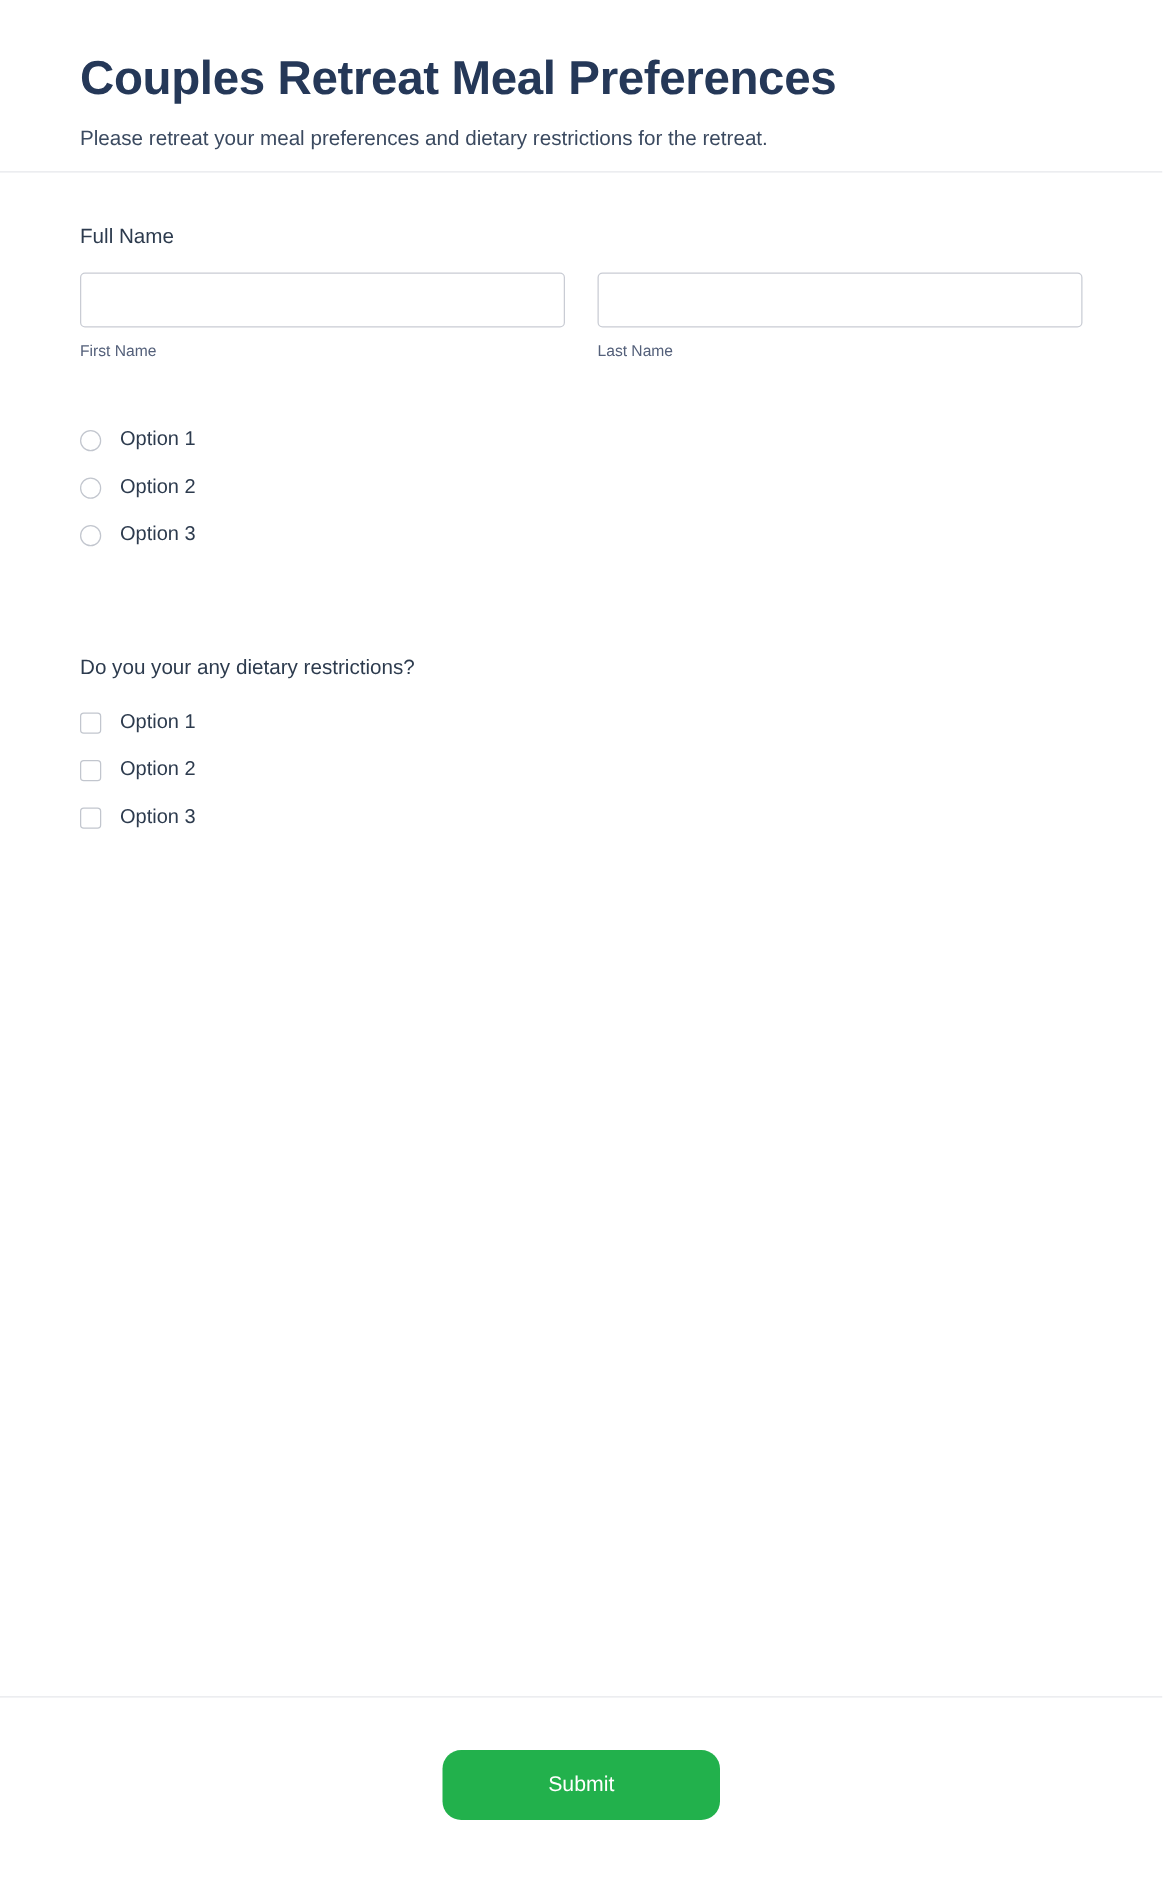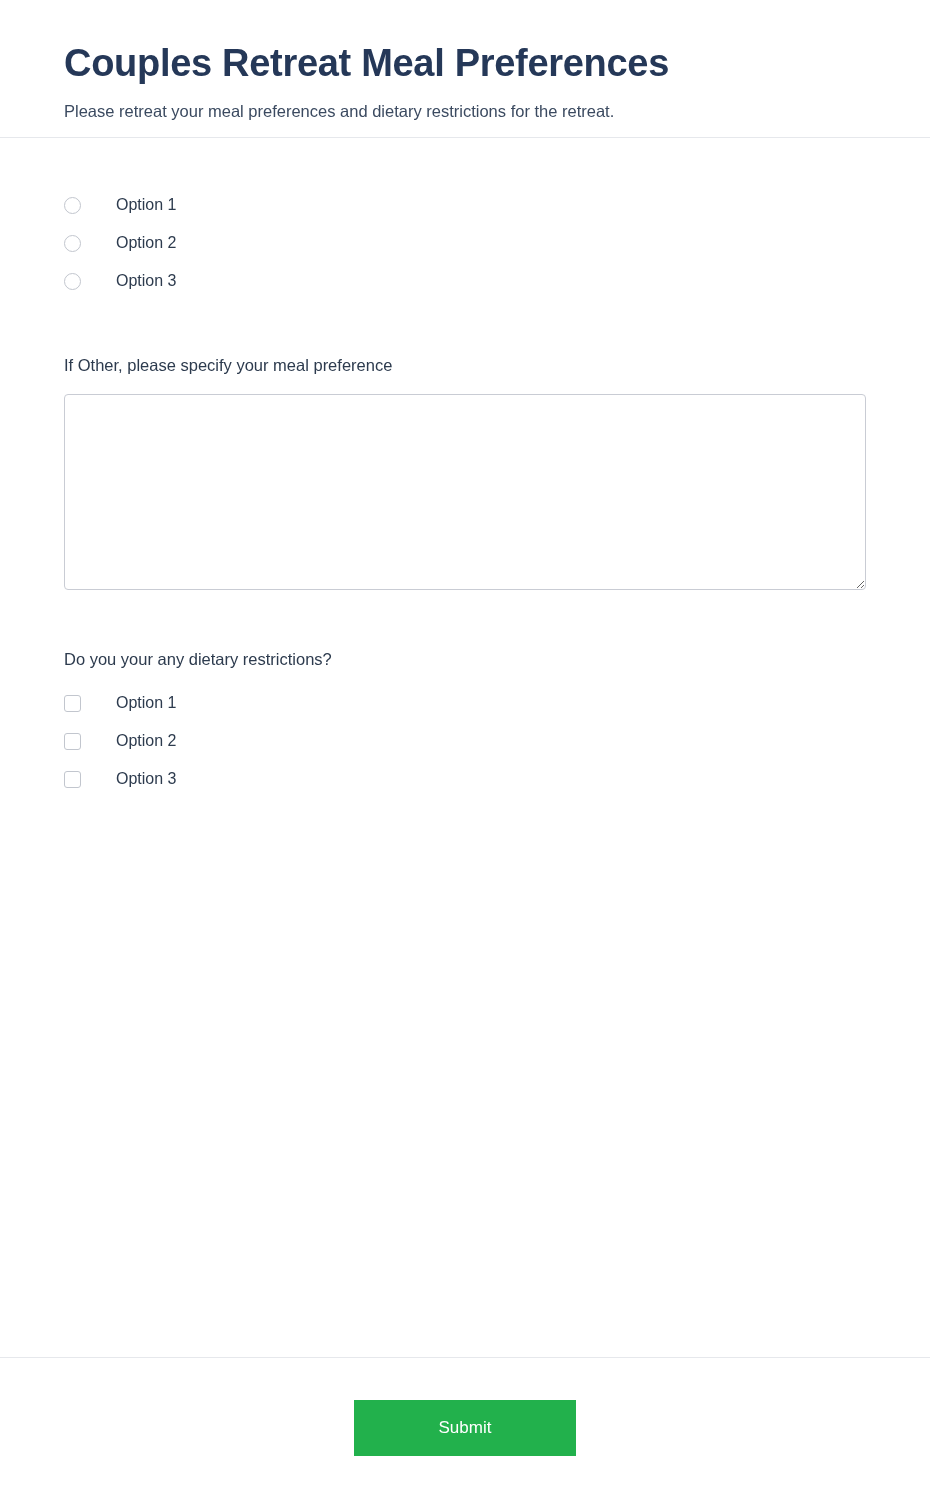--- a/index.html
+++ b/index.html
@@ -89,21 +89,20 @@
   
   .choice-list {
     margin: 0;
     padding: 0;
   }
   .choice-row {
     display: flex;
     align-items: center;
     height: 30px;
     margin-bottom: 8px;
-    gap: 20px;
   }
   .radio-mark {
     width: 17px;
     height: 17px;
     border: 1.6px solid #c2c6ce;
     border-radius: 50%;
     background: #fff;
     box-sizing: border-box;
     margin-right: 15px;
     flex: 0 0 auto;
@@ -148,38 +147,51 @@
     display: flex;
     justify-content: center;
     margin-top: 22px;
   }
   .submit-btn {
     width: 222px;
     height: 56px;
     background: #22b14c;
     color: #ffffff;
     border: none;
-    border-radius: 0;
+    border-radius: 15px;
     font-family: "Liberation Sans", sans-serif;
     font-size: 17px;
     cursor: pointer;
   }
 </style>
 </head>
 <body>
 
 <div class="form-wrap">
 
   <div class="form-header">
     <h1 class="form-title">Couples Retreat Meal Preferences</h1>
     <p class="form-subtitle">Please retreat your meal preferences and dietary restrictions for the retreat.</p>
   </div>
 
   <div class="form-body">
 
+    <div class="field-block">
+      <span class="field-label">Full Name</span>
+      <div class="name-row">
+        <div class="name-col">
+          <input class="text-input" type="text" placeholder="" style="">
+          <span class="sub-label">First Name</span>
+        </div>
+        <div class="name-col">
+          <input class="text-input" type="text" placeholder="" style="">
+          <span class="sub-label">Last Name</span>
+        </div>
+      </div>
+    </div>
 
     <div class="spacer-md"></div>
 
     <div class="field-block">
       <div class="choice-list">
         <div class="choice-row">
           <span class="radio-mark"></span>
           <span class="choice-text">Option 1</span>
         </div>
         <div class="choice-row">
@@ -188,24 +200,20 @@
         </div>
         <div class="choice-row">
           <span class="radio-mark"></span>
           <span class="choice-text">Option 3</span>
         </div>
       </div>
     </div>
 
     <div class="spacer-lg"></div>
 
-    <div class="field-block">
-      <span class="field-label">If Other, please specify your meal preference</span>
-      <textarea class="area-input" placeholder="" style=""></textarea>
-    </div>
 
     <div class="spacer-lg"></div>
 
     <div class="field-block">
       <span class="field-label">Do you your any dietary restrictions?</span>
       <div class="choice-list">
         <div class="choice-row">
           <span class="check-mark"></span>
           <span class="choice-text">Option 1</span>
         </div>

